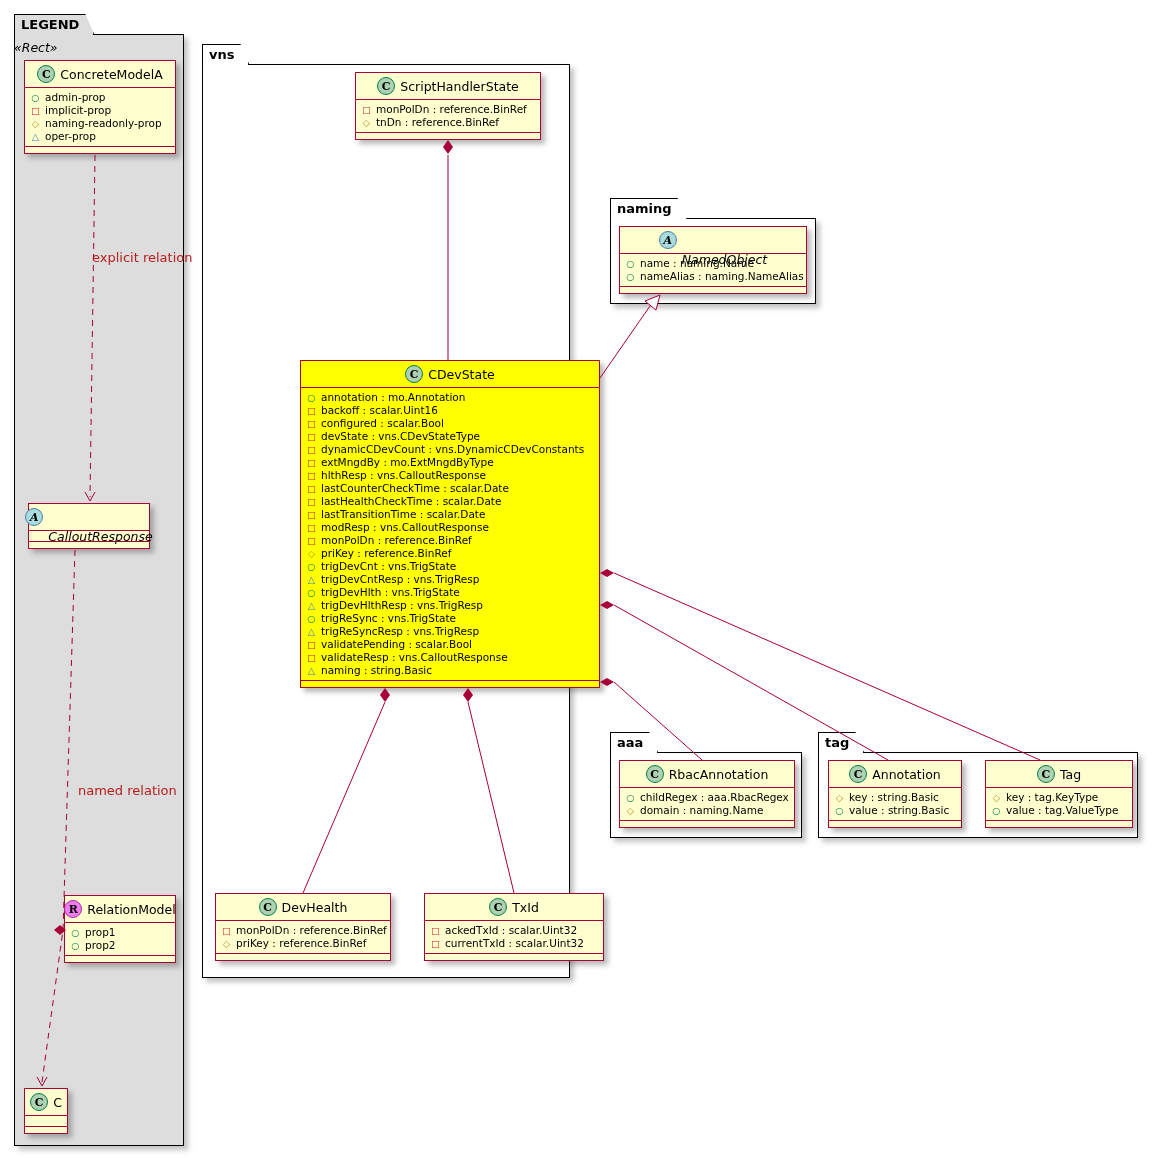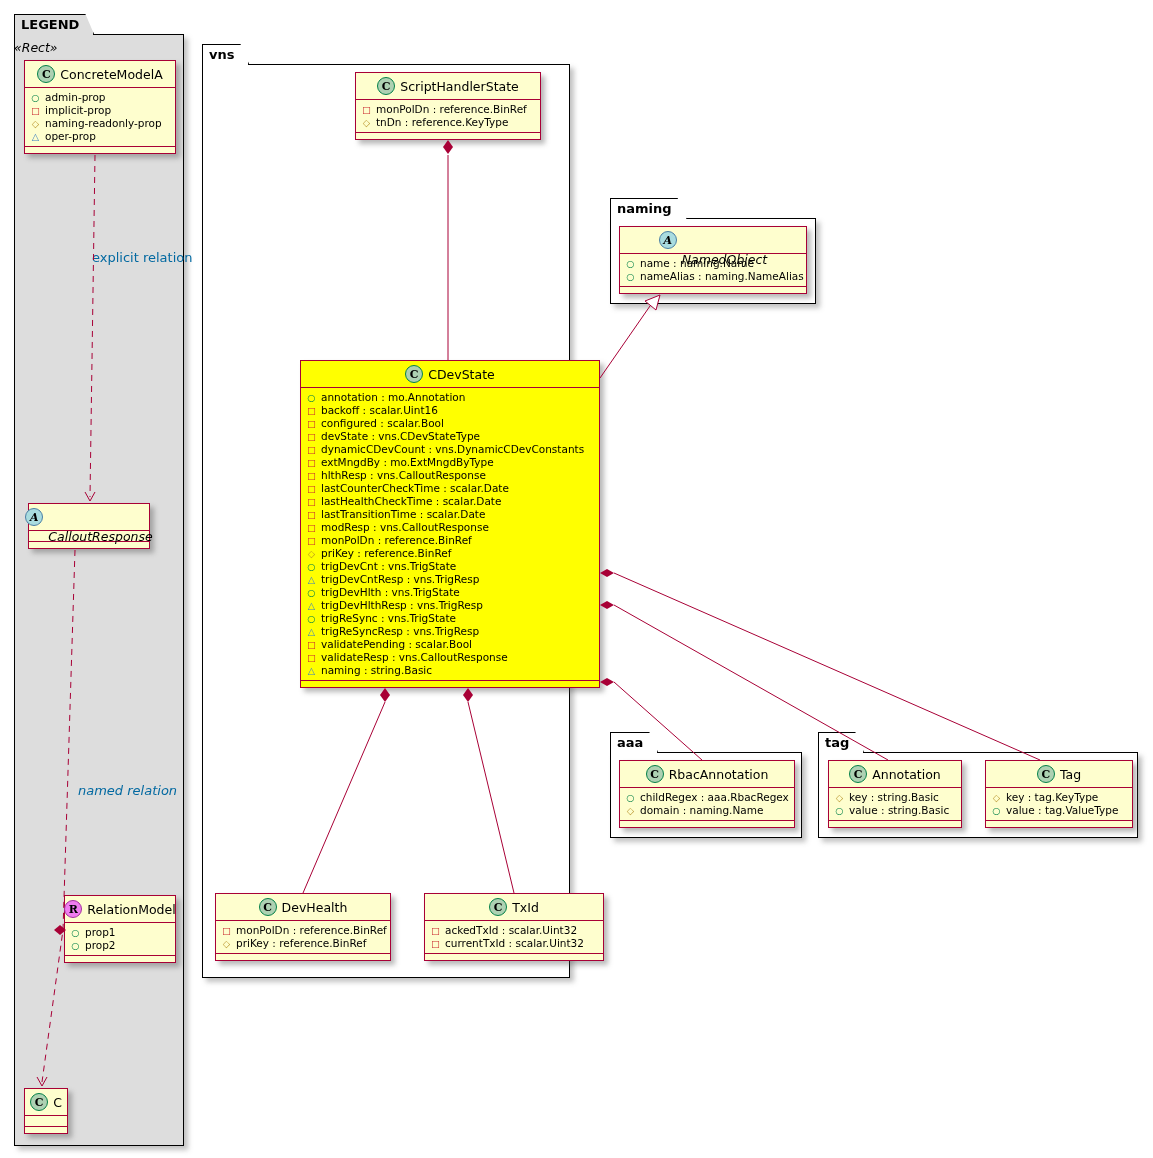--- a/index.html
+++ b/index.html
@@ -73,21 +73,21 @@
   .pi-square   { color: #C82930; }
   .pi-diamond  { color: #B38D22; }
   .pi-triangle { color: #3C7FC0; }
   .cls-methods { border-top: 1px solid #A80036; height: 7px; }
   
   svg.edges {
     position: absolute; left: 0; top: 0;
     z-index: 10; pointer-events: none;
   }
   .edge-label {
-    position: absolute; font-size: 13px; color: #0369a1;
+    position: absolute; font-size: 13px; color: #b91c1c;
     z-index: 6; white-space: nowrap;
   }
 </style>
 </head>
 <body>
 
 <div class="canvas">
 
   <div class="pkg" style="left:14px; top:14px; width:170px; height:1132px;padding-left:32px;">
     <div class="pkg-body legend-bg"></div>
@@ -178,21 +178,21 @@
         <span class="badge badge-class">C</span>
         <span class="cls-name">ScriptHandlerState</span>
       </div>
       <div class="cls-fields">
         <div class="prop">
           <span class="pi pi-square">□</span>
           <span>monPolDn : reference.BinRef</span>
         </div>
         <div class="prop">
           <span class="pi pi-diamond">◇</span>
-          <span>tnDn : reference.KeyType</span>
+          <span>tnDn : reference.BinRef</span>
         </div>
       </div>
       <div class="cls-methods"></div>
     </div>
   <div class="cls cls-highlight" style="left:300px; top:360px;  width:300px;">
       <div class="cls-head">
         <span class="badge badge-class">C</span>
         <span class="cls-name">CDevState</span>
       </div>
       <div class="cls-fields">
@@ -384,21 +384,21 @@
         </div>
         <div class="prop">
           <span class="pi pi-circle">○</span>
           <span>value : tag.ValueType</span>
         </div>
       </div>
       <div class="cls-methods"></div>
     </div>
 
   <div class="edge-label" style="left:92px; top:250px;">explicit relation</div>
-  <div class="edge-label" style="left:78px; top:783px;font-style:italic;">named relation</div>
+  <div class="edge-label" style="left:78px; top:783px;">named relation</div>
 
   <svg class="edges" width="1153" height="1158">
 
     <g stroke="#A80036" fill="none" stroke-width="1">
       <line x1="448" y1="155" x2="448" y2="360"></line>
       <line x1="385" y1="702" x2="303" y2="893"></line>
       <line x1="468" y1="702" x2="514" y2="893"></line>
       <line x1="614" y1="573" x2="1040" y2="760"></line>
       <line x1="614" y1="605" x2="888" y2="760"></line>
       <line x1="614" y1="682" x2="702" y2="760"></line>

